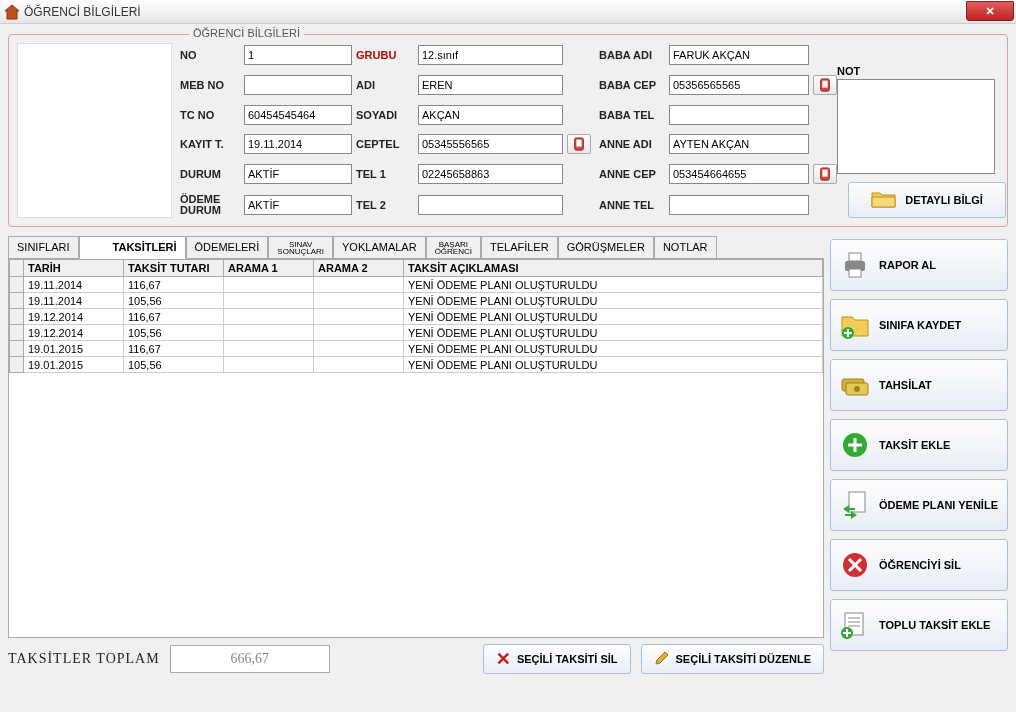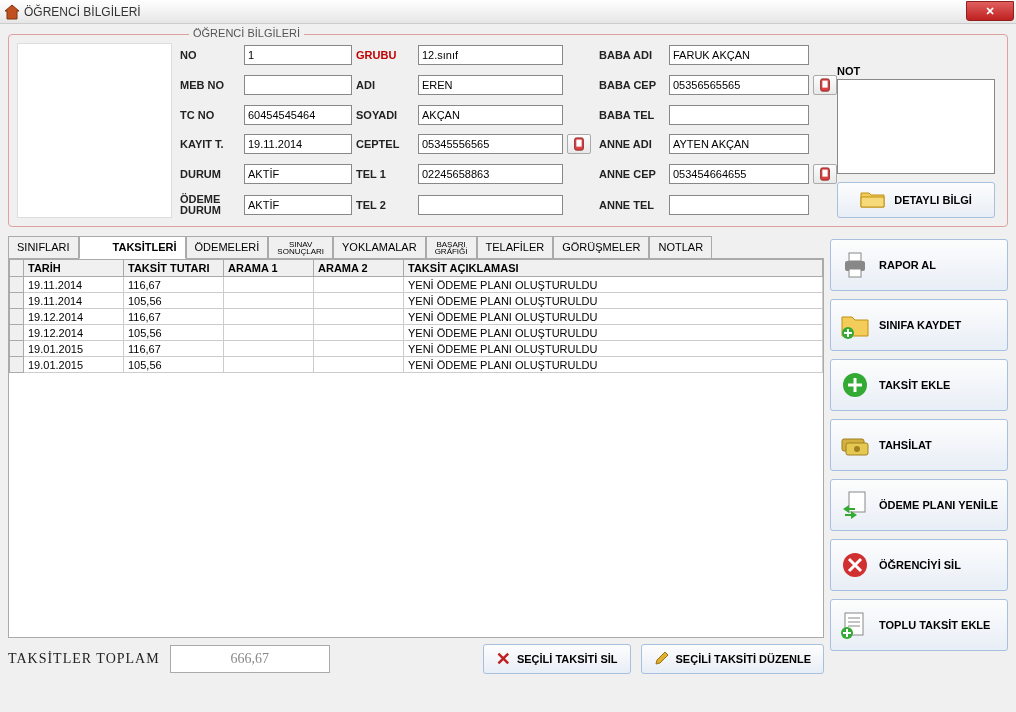--- a/index.html
+++ b/index.html
@@ -18,21 +18,21 @@
 .photo { width: 155px; min-width: 155px; height: 175px; border: 1px solid #ddd; background: #fff; }
 .fields { flex: 1; display: grid; grid-template-columns: 60px 108px 58px 145px 28px 66px 140px 28px; column-gap: 4px; row-gap: 6px; align-items: center; }
 .fields .lab { font-weight: bold; font-size: 11px; color: #222; }
 .fields .lab.red { color: #c00000; }
 .fields input { height: 20px; border: 1px solid #888; padding: 1px 3px; font-size: 11px; width: 100%; }
 .phonebtn { width: 24px; height: 20px; border: 1px solid #aaa; border-radius: 2px; background: linear-gradient(#fdfdfd,#e8e8e8); display: flex; align-items: center; justify-content: center; cursor: pointer; }
 
 .notbox { position: absolute; right: 12px; top: 30px; width: 158px; }
 .notbox .lab { font-weight: bold; font-size: 11px; margin-bottom: 2px; display: block; }
 .notbox textarea { width: 158px; height: 95px; border: 1px solid #888; resize: none; font-size: 11px; padding: 2px; }
-.detailbtn { margin-top: 6px; width: 158px; height: 36px; border: 1px solid #a8c0e0; border-radius: 3px; background: linear-gradient(#fdfdfd,#e8eef6); cursor: pointer; font-weight: bold; font-size: 11px; display: flex; align-items: center; justify-content: center; gap: 8px; }
+.detailbtn { margin-top: 6px; width: 158px; height: 36px; border: 1px solid #a8c0e0; border-radius: 3px; background: linear-gradient(#fdfdfd,#e8eef6); cursor: pointer; font-weight: bold; font-size: 11px; display: flex; align-items: center; justify-content: center; gap: 8px; margin-left: 11px; }
 
 .tabarea { margin-top: 8px; display: flex; gap: 6px; }
 .tabpanel { flex: 1; }
 .tabs { display: flex; }
 .tabs .tab { padding: 4px 8px; border: 1px solid #aaa; border-bottom: none; background: #f0f0f0; font-size: 11px; cursor: pointer; position: relative; top: 1px; text-align:center; }
 .tabs .tab.active { background: #fff; font-weight: bold; border-bottom: 1px solid #fff; z-index: 2; padding-left: 33px; }
 .tabs .tab .sub { font-size: 8px; display: block; line-height: 7px; }
 
 .grid { border: 1px solid #aaa; background: #fff; height: 380px; overflow: auto; position: relative; }
 .grid table { border-collapse: collapse; width: 100%; table-layout: fixed; }
@@ -163,21 +163,21 @@
             <div class="tab">SINIFLARI</div>
             <div class="tab active">TAKSİTLERİ</div>
             <div class="tab">ÖDEMELERİ</div>
             <div class="tab">
               <span class="sub">SINAV</span>
               <span class="sub">SONUÇLARI</span>
             </div>
             <div class="tab">YOKLAMALAR</div>
             <div class="tab">
               <span class="sub">BAŞARI</span>
-              <span class="sub">GRAFİĞİ</span>
+              <span class="sub">ÖĞRENCİ</span>
             </div>
             <div class="tab">TELAFİLER</div>
             <div class="tab">GÖRÜŞMELER</div>
             <div class="tab">NOTLAR</div>
           </div>
         <div class="grid">
           <table id="gridtable">
               <tbody>
                 <tr>
                   <th class="rowhead"></th>
@@ -272,35 +272,35 @@
                 <path d="M3 8 h10 l3 3 h13 v16 h-26 z" fill="#f3cc5a" stroke="#c09010"></path>
                 <circle cx="9" cy="24" r="6" fill="#3a3"></circle>
                 <path d="M9 20 v8 M5 24 h8" stroke="#fff" stroke-width="2"></path>
               </svg>
             </span>
           <span>SINIFA KAYDET</span>
         </button>
         <button class="sbtn">
           <span class="ico">
               <svg viewBox="0 0 32 32">
-                <circle cx="16" cy="16" r="12" fill="#3a3"></circle>
-                <path d="M16 9 v14 M9 16 h14" stroke="#fff" stroke-width="3"></path>
-              </svg>
-            </span>
-          <span>TAKSİT EKLE</span>
-        </button>
-        <button class="sbtn">
-          <span class="ico">
-              <svg viewBox="0 0 32 32">
                 <rect x="3" y="10" width="22" height="12" fill="#d4b040" stroke="#a08020" rx="2"></rect>
                 <rect x="7" y="14" width="22" height="12" fill="#e4c850" stroke="#a08020" rx="2"></rect>
                 <circle cx="18" cy="20" r="3" fill="#a08020"></circle>
               </svg>
             </span>
           <span>TAHSİLAT</span>
+        </button>
+        <button class="sbtn">
+          <span class="ico">
+              <svg viewBox="0 0 32 32">
+                <circle cx="16" cy="16" r="12" fill="#3a3"></circle>
+                <path d="M16 9 v14 M9 16 h14" stroke="#fff" stroke-width="3"></path>
+              </svg>
+            </span>
+          <span>TAKSİT EKLE</span>
         </button>
         <button class="sbtn">
           <span class="ico">
               <svg viewBox="0 0 32 32">
                 <rect x="10" y="3" width="16" height="20" fill="#fff" stroke="#888"></rect>
                 <path d="M4 20 l6 -4 v3 h6 v2 h-6 v3 z" fill="#3a3"></path>
                 <path d="M18 26 l-6 4 v-3 h-6 v-2 h6 v-3 z" fill="#3a3"></path>
               </svg>
             </span>
           <span style="line-height:12px;">ÖDEME PLANI YENİLE</span>

